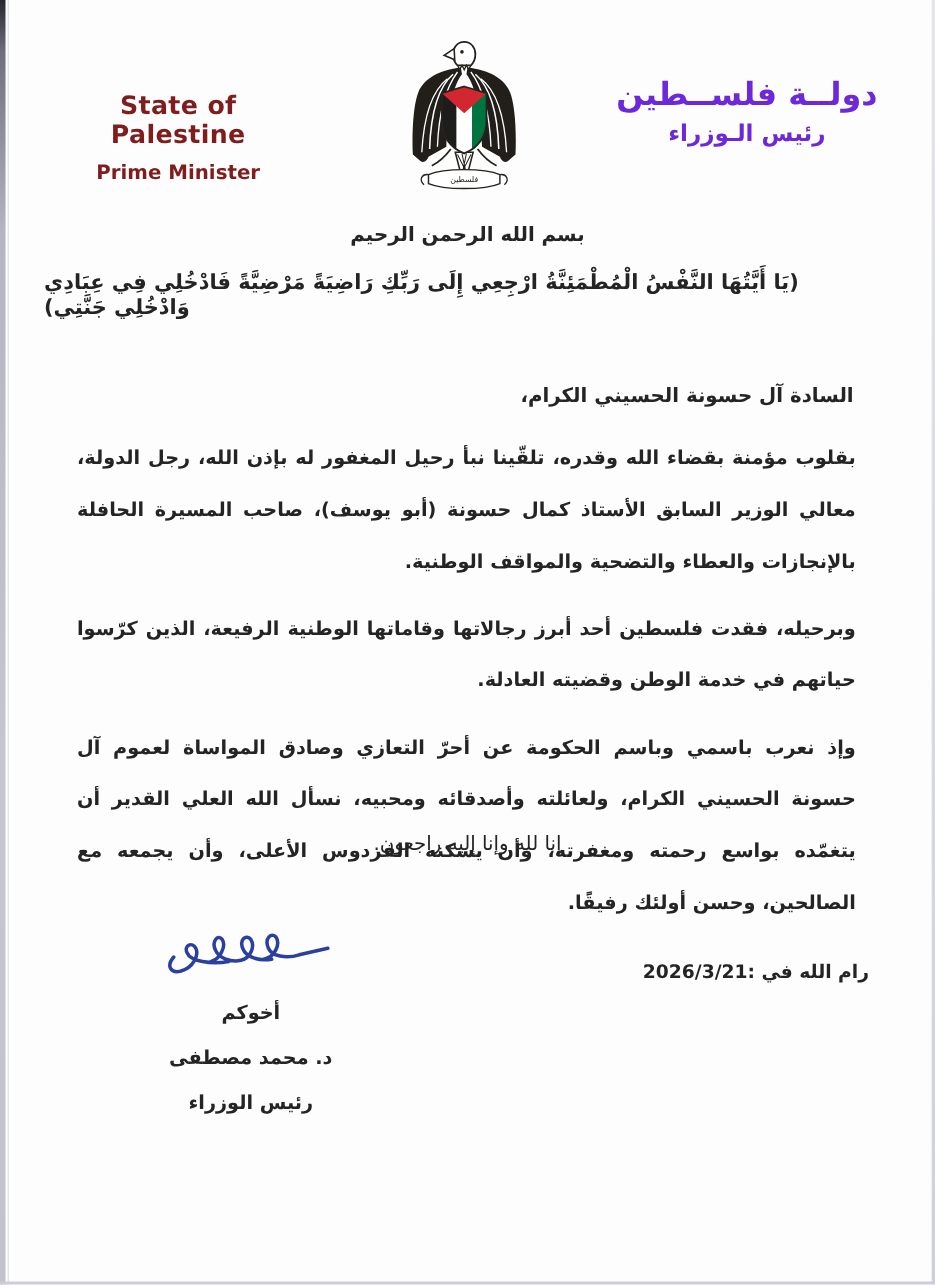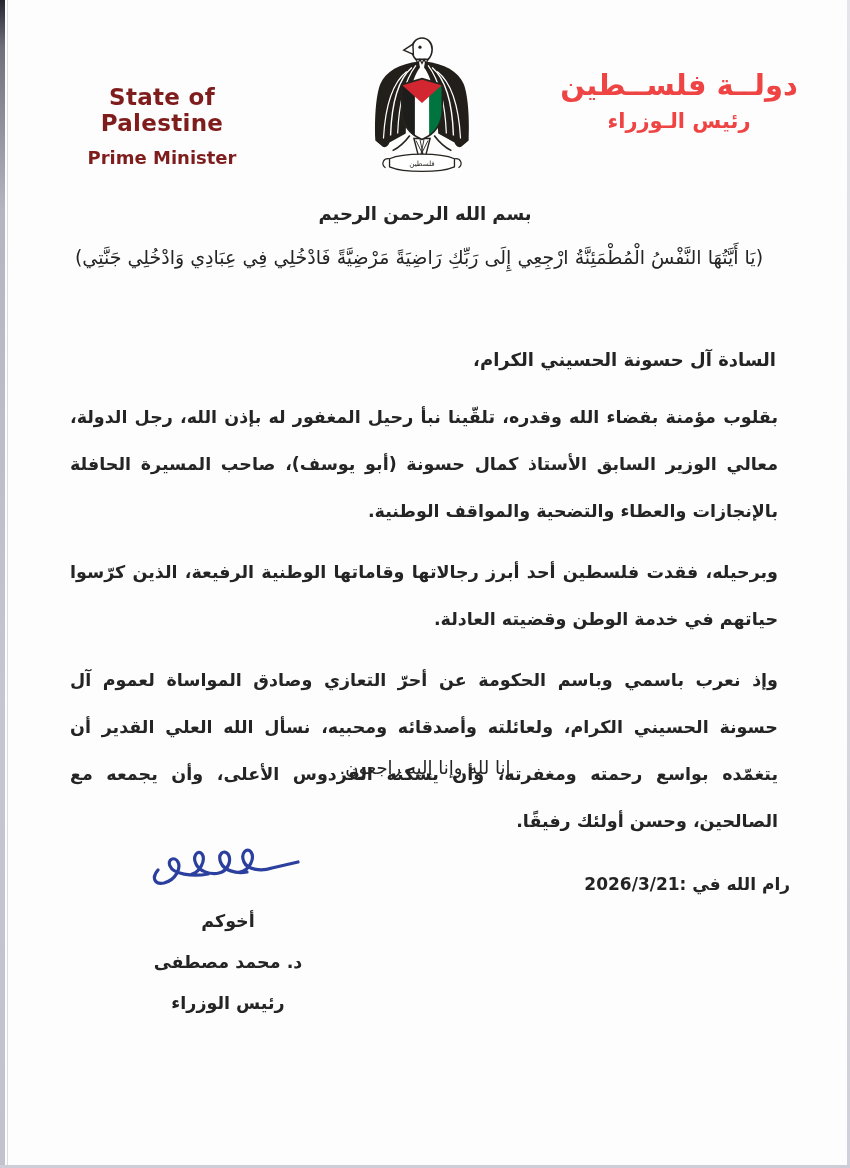--- a/index.html
+++ b/index.html
@@ -17,29 +17,29 @@
   .edge-left2 { position:absolute; left:7px; top:0; width:1px; height:100%; background:#dcdce4; }
   .edge-right { position:absolute; right:0; top:0; width:3px; height:100%;
     background:linear-gradient(to bottom,#e4e4ea,#cfcfd9); }
   .edge-bottom { position:absolute; left:0; bottom:0; width:100%; height:3px; background:#cdcdd7; }
 
   
   .hdr-en { position:absolute; left:58px; top:84px; width:208px; text-align:center; color:#7f1d1d; }
   .hdr-en .l1 { font-size:23px; font-weight:bold; letter-spacing:.3px; }
   .hdr-en .l2 { font-size:18px; font-weight:bold; margin-top:11px; }
   .emblem { position:absolute; left:360px; top:34px; width:124px; height:142px; }
-  .hdr-ar { position:absolute; right:48px; top:68px; width:246px; text-align:center; direction:rtl; color:#ef4444; }
+  .hdr-ar { position:absolute; right:48px; top:68px; width:246px; text-align:center; direction:rtl; color:#6d28d9; }
   .hdr-ar .l1 { font-size:29px; font-weight:bold; }
   .hdr-ar .l2 { font-size:21px; font-weight:bold; margin-top:7px; }
 
   
   .basmala { position:absolute; top:203px; left:0; right:0; text-align:center;
     font-size:18px; font-weight:bold; direction:rtl; }
-  .verse { position:absolute; top:246px; left:40px; right:52px; text-align:center;
-    font-size:19px; font-weight:normal; direction:rtl; }
+  .verse { position:absolute; top:246px; left:40px; right:52px; text-align:left;
+    font-size:19px; font-weight:bold; direction:rtl; }
   .salutation { position:absolute; top:349px; right:74px; direction:rtl;
     font-size:18px; font-weight:bold;margin-left:38px; }
   .paras { position:absolute; top:394px; left:70px; right:72px; direction:rtl;
     font-size:17.5px; font-weight:600; line-height:47px; text-align:justify; }
   .paras p + p { margin-top:14px; }
   .istirja { position:absolute; top:757px; left:0; right:0; text-align:center;
     direction:rtl; font-size:18px; font-weight:400; }
 
   
   .date-line { position:absolute; top:854px; right:60px; direction:rtl;

